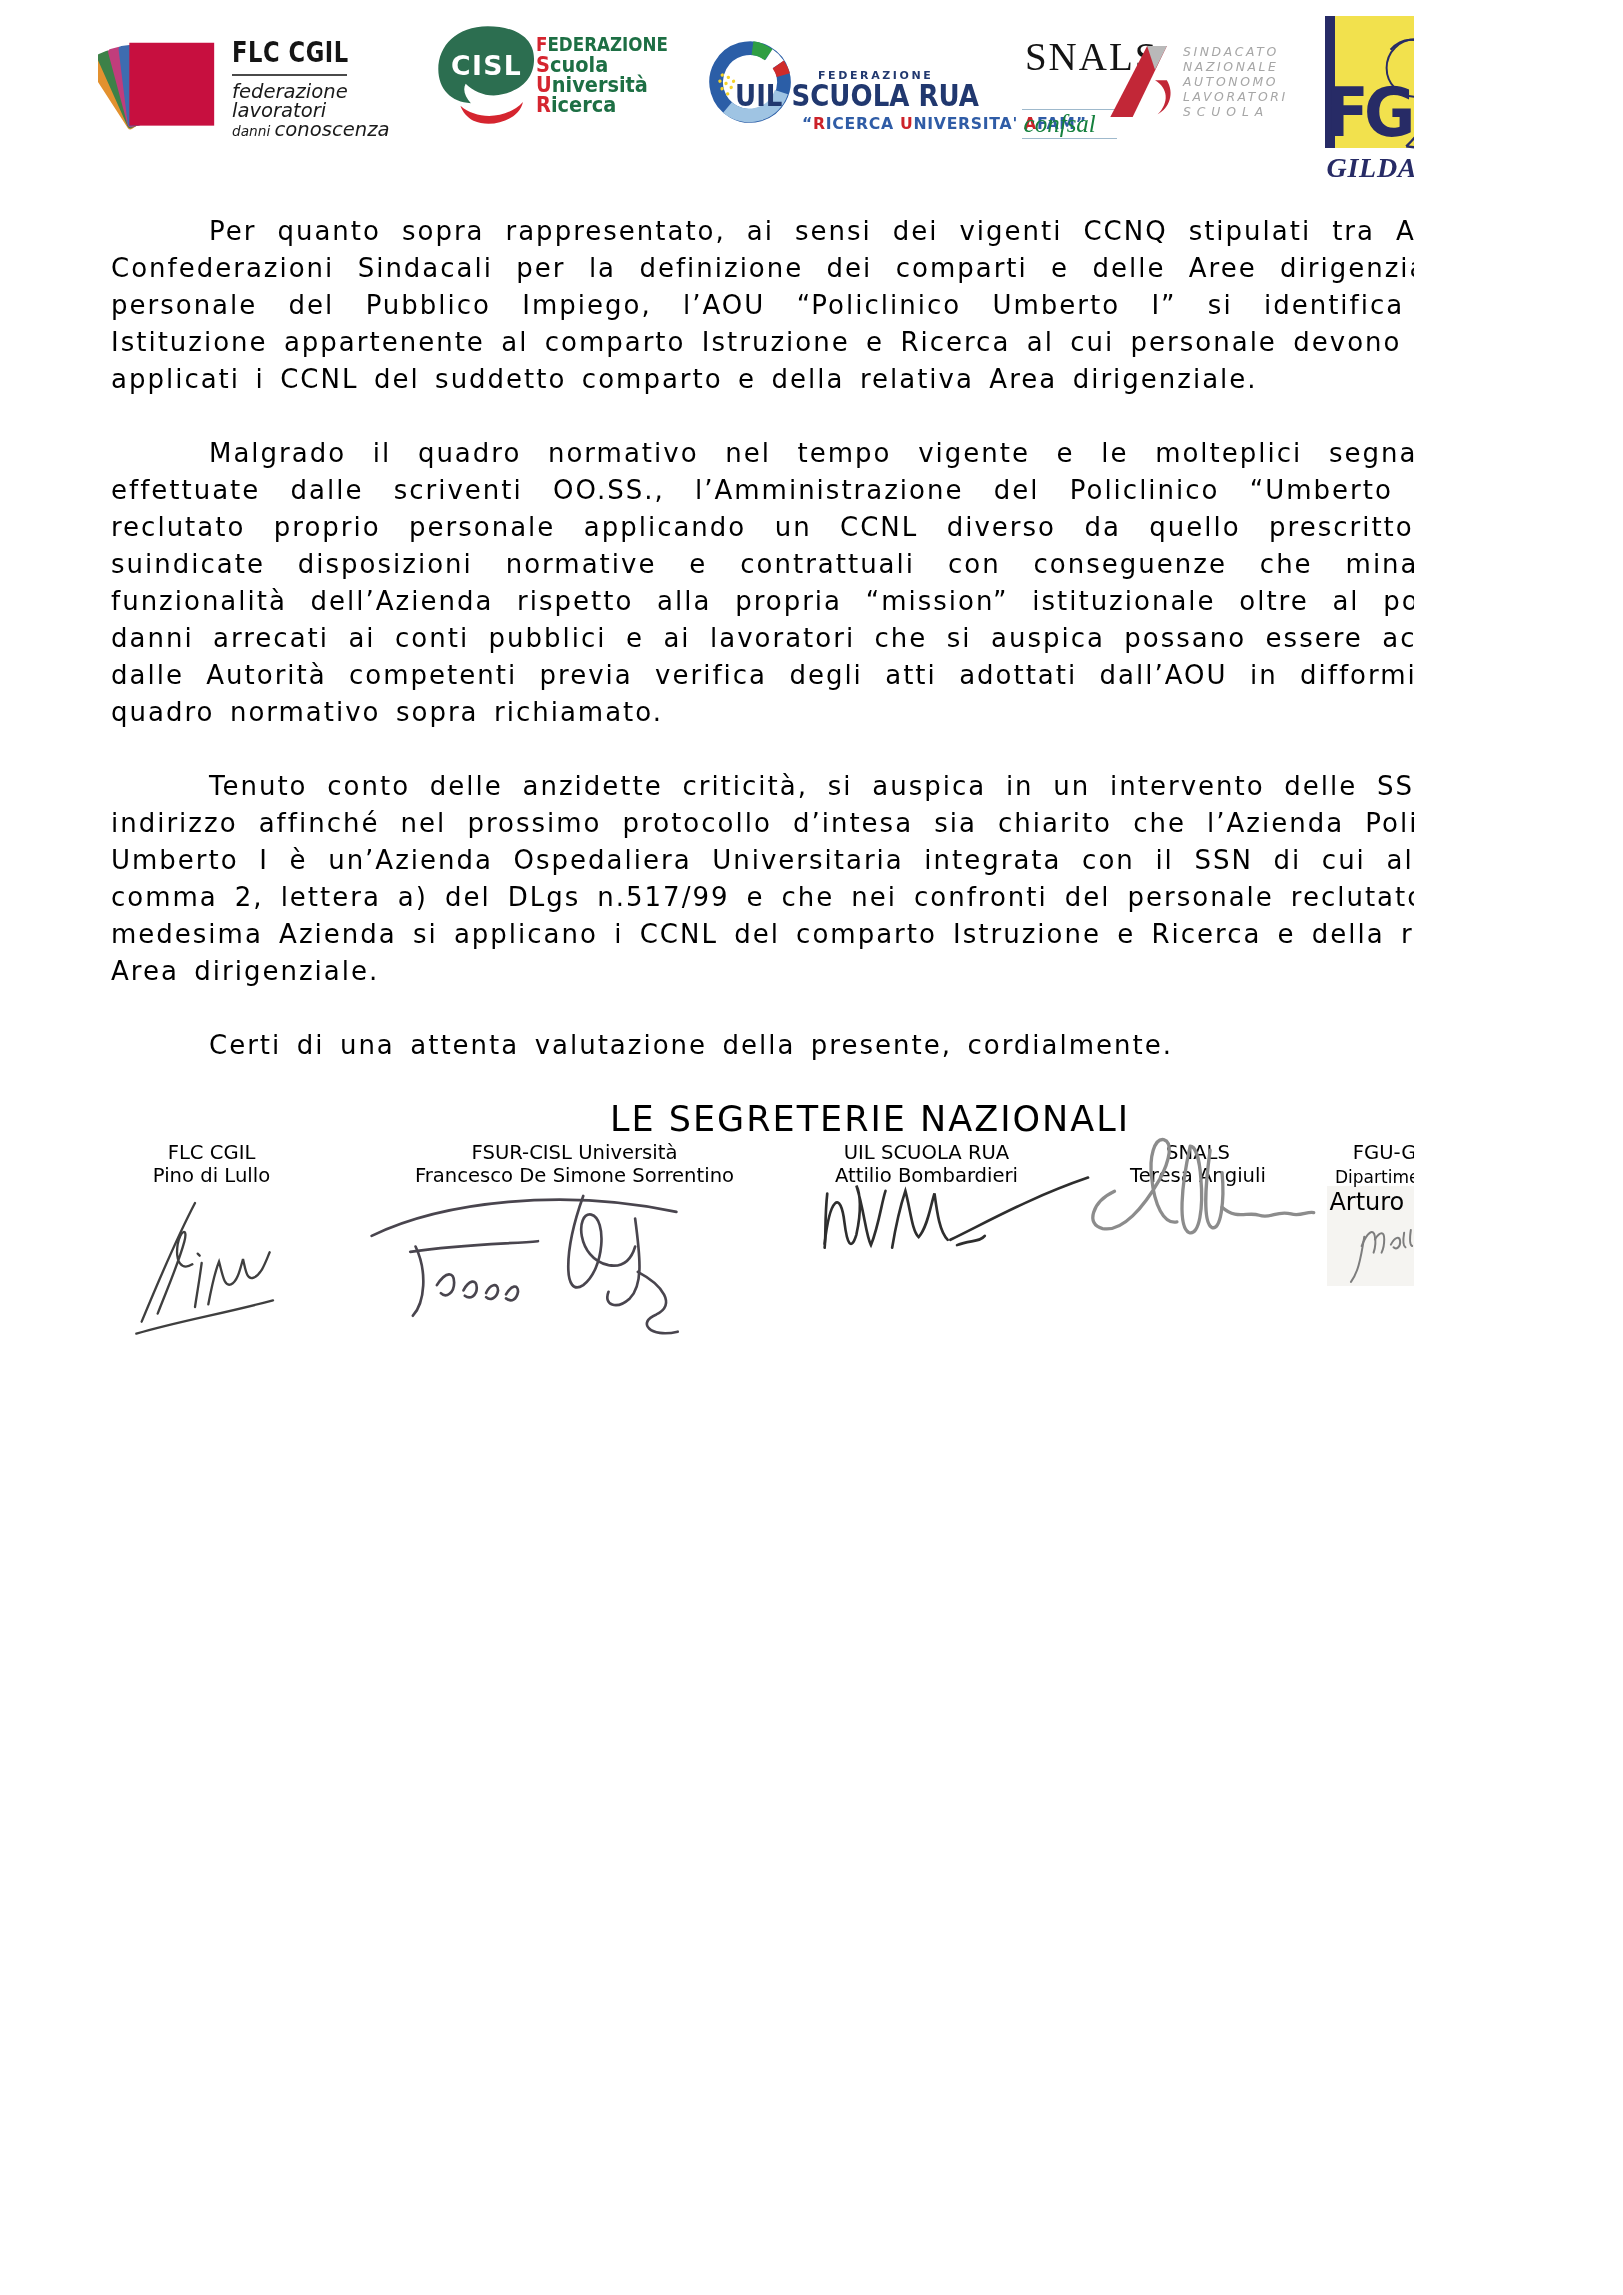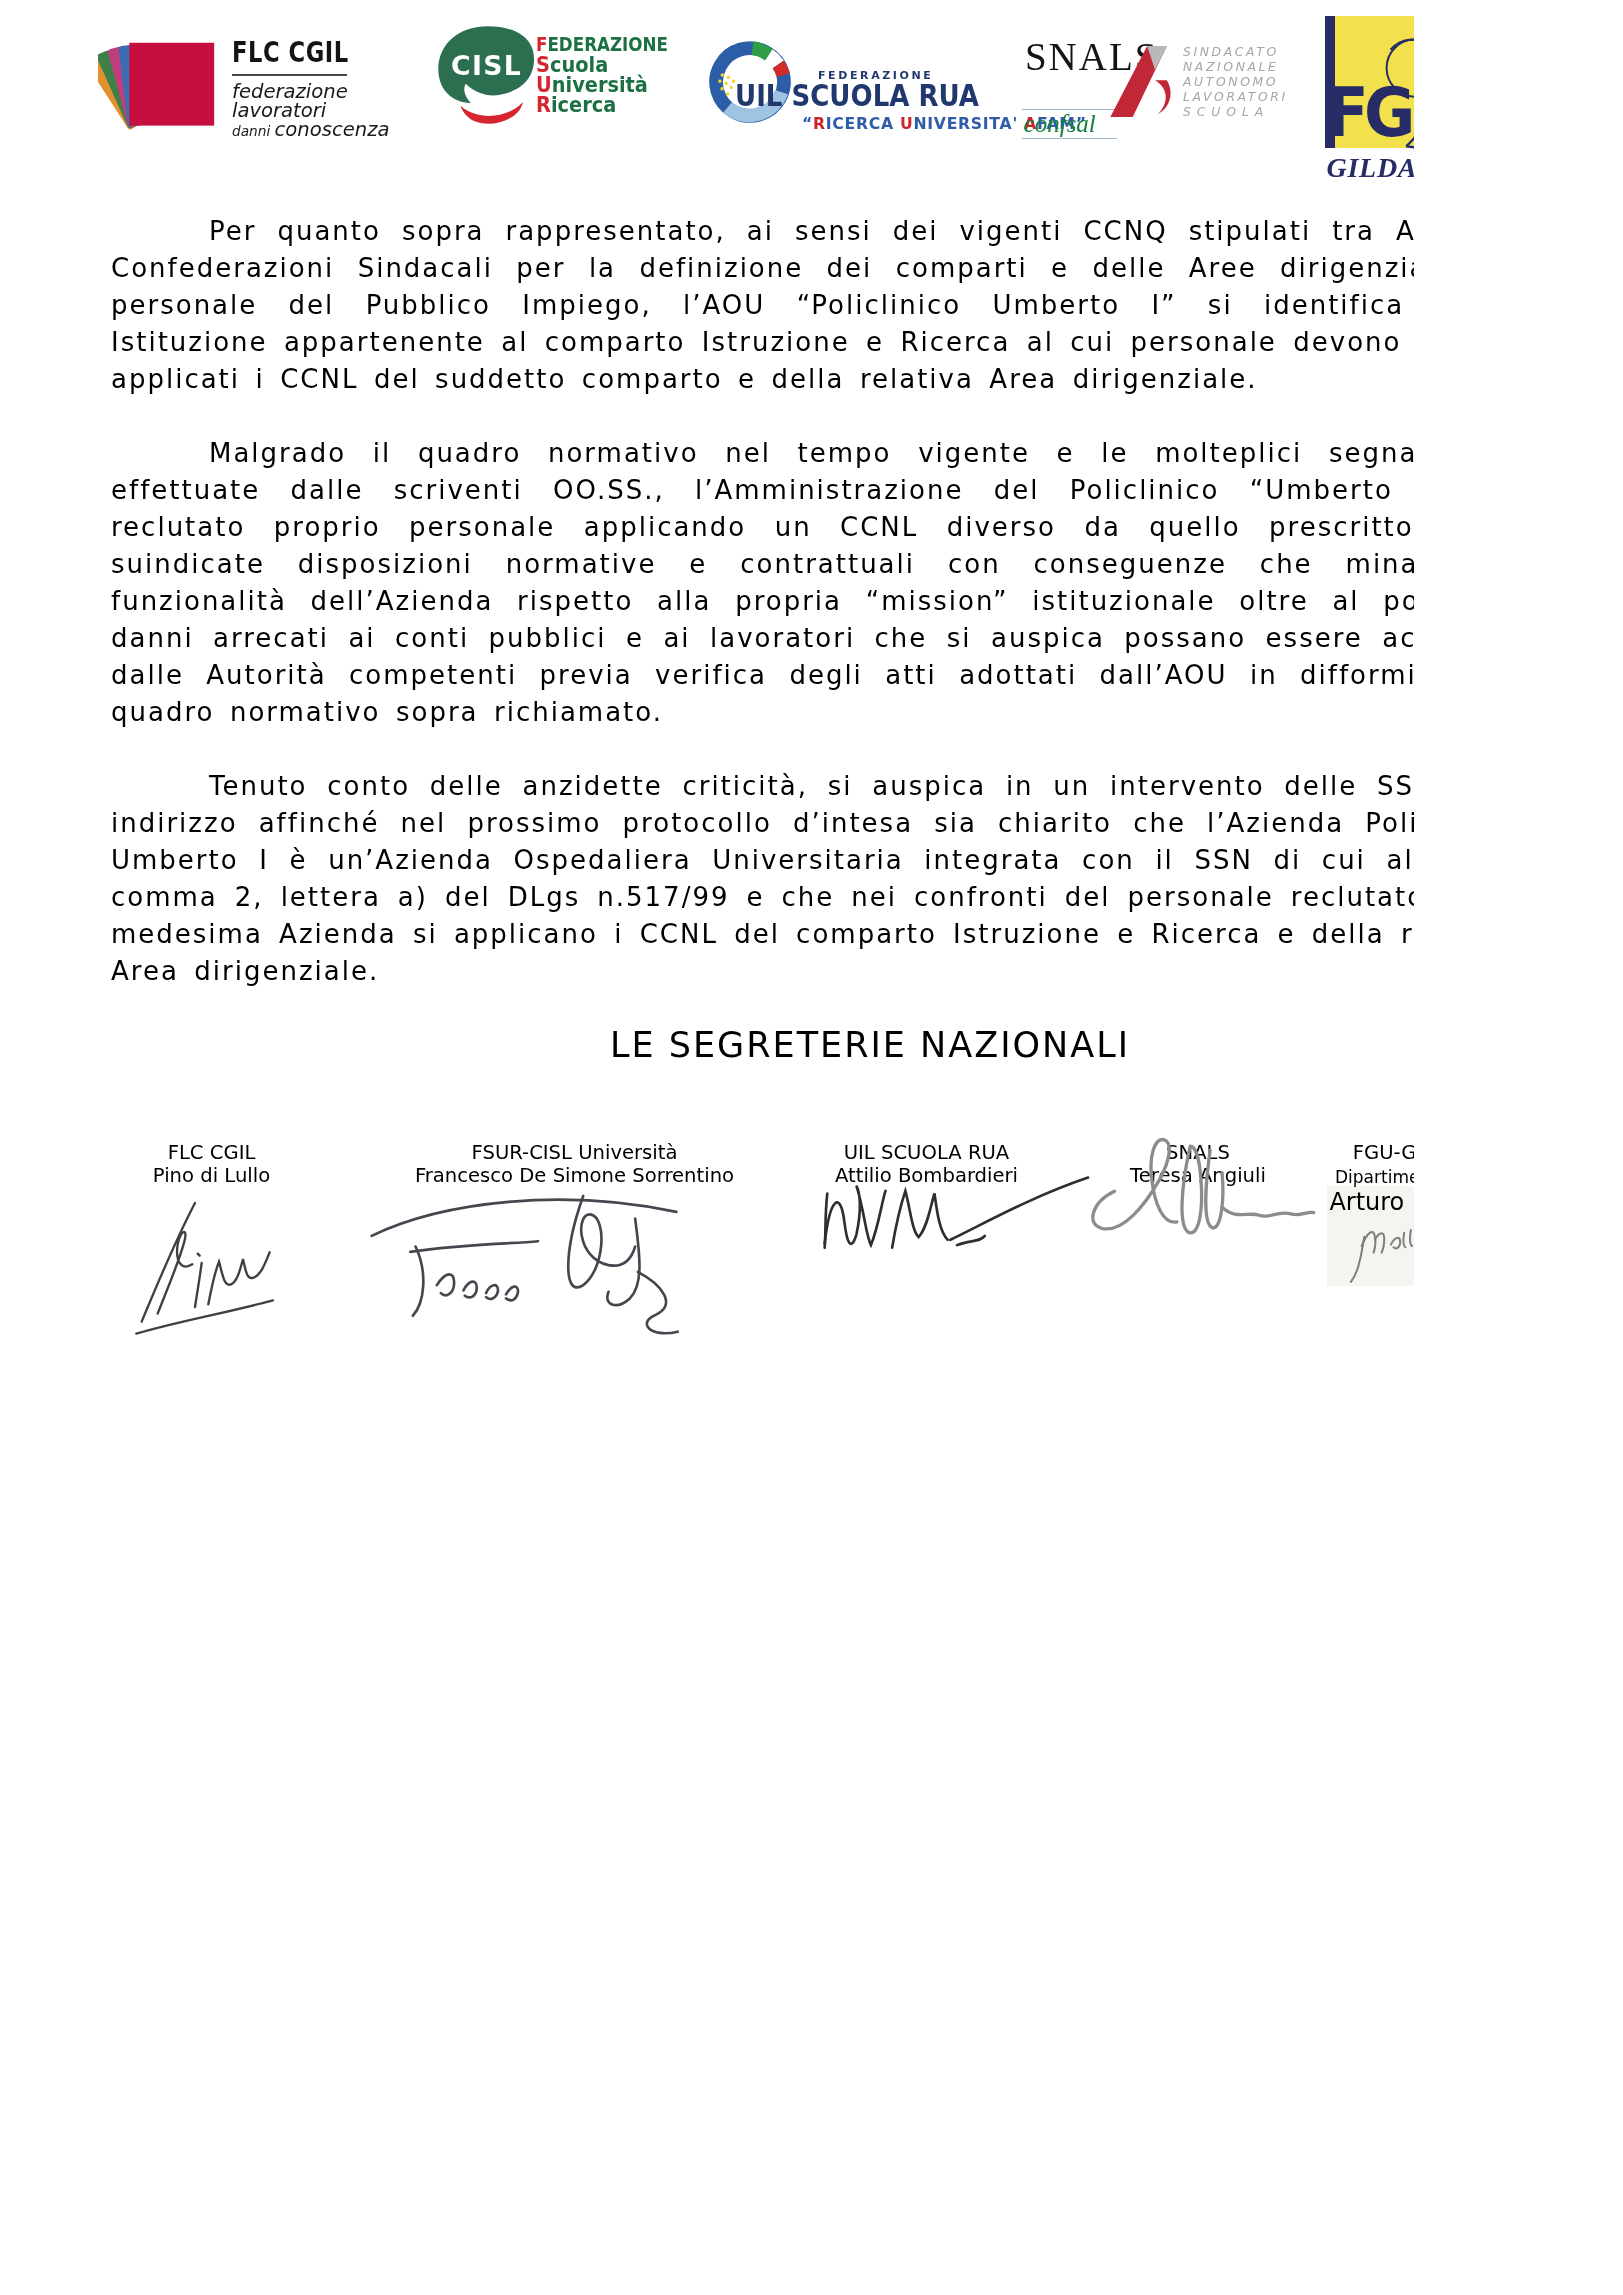--- a/index.html
+++ b/index.html
@@ -176,20 +176,21 @@
       <path d="M66,122 l0,18 M74,122 l0,22 M82,122 l0,18 M90,122 l0,24" stroke="#272b66" stroke-width="2.5"></path>
       <path d="M72,122 C60,150 48,166 34,178 M34,178 l16,2" stroke="#272b66" stroke-width="3.5" fill="none"></path>
     </svg>
     <div class="fgu-caption">GILDA UNAMS</div>
   </div>
 
   <div class="content">
     <p>Per quanto sopra rappresentato, ai sensi dei vigenti CCNQ stipulati tra ARAN e Confederazioni Sindacali per la definizione dei comparti e delle Aree dirigenziali del personale del Pubblico Impiego, l’AOU “Policlinico Umberto I” si identifica come Istituzione appartenente al comparto Istruzione e Ricerca al cui personale devono essere applicati i CCNL del suddetto comparto e della relativa Area dirigenziale.</p>
     <p>Malgrado il quadro normativo nel tempo vigente e le molteplici segnalazioni effettuate dalle scriventi OO.SS., l’Amministrazione del Policlinico “Umberto I” ha reclutato proprio personale applicando un CCNL diverso da quello prescritto dalle suindicate disposizioni normative e contrattuali con conseguenze che minano la funzionalità dell’Azienda rispetto alla propria “mission” istituzionale oltre al possibile danni arrecati ai conti pubblici e ai lavoratori che si auspica possano essere accertati dalle Autorità competenti previa verifica degli atti adottati dall’AOU in difformità del quadro normativo sopra richiamato.</p>
     <p>Tenuto conto delle anzidette criticità, si auspica in un intervento delle SS.LL. in indirizzo affinché nel prossimo protocollo d’intesa sia chiarito che l’Azienda Policlinico Umberto I è un’Azienda Ospedaliera Universitaria integrata con il SSN di cui all’art.2, comma 2, lettera a) del DLgs n.517/99 e che nei confronti del personale reclutato dalla medesima Azienda si applicano i CCNL del comparto Istruzione e Ricerca e della relativa Area dirigenziale.</p>
+    <p>Certi di una attenta valutazione della presente, cordialmente.</p>
     <div class="closing-heading">LE SEGRETERIE NAZIONALI</div>
   </div>
 
   <div class="sig-box"></div>
 
   <div class="sig-col" id="sig-col-1">
     <div>FLC CGIL</div>
     <div>Pino di Lullo</div>
   </div>
   <div class="sig-col" id="sig-col-2">

